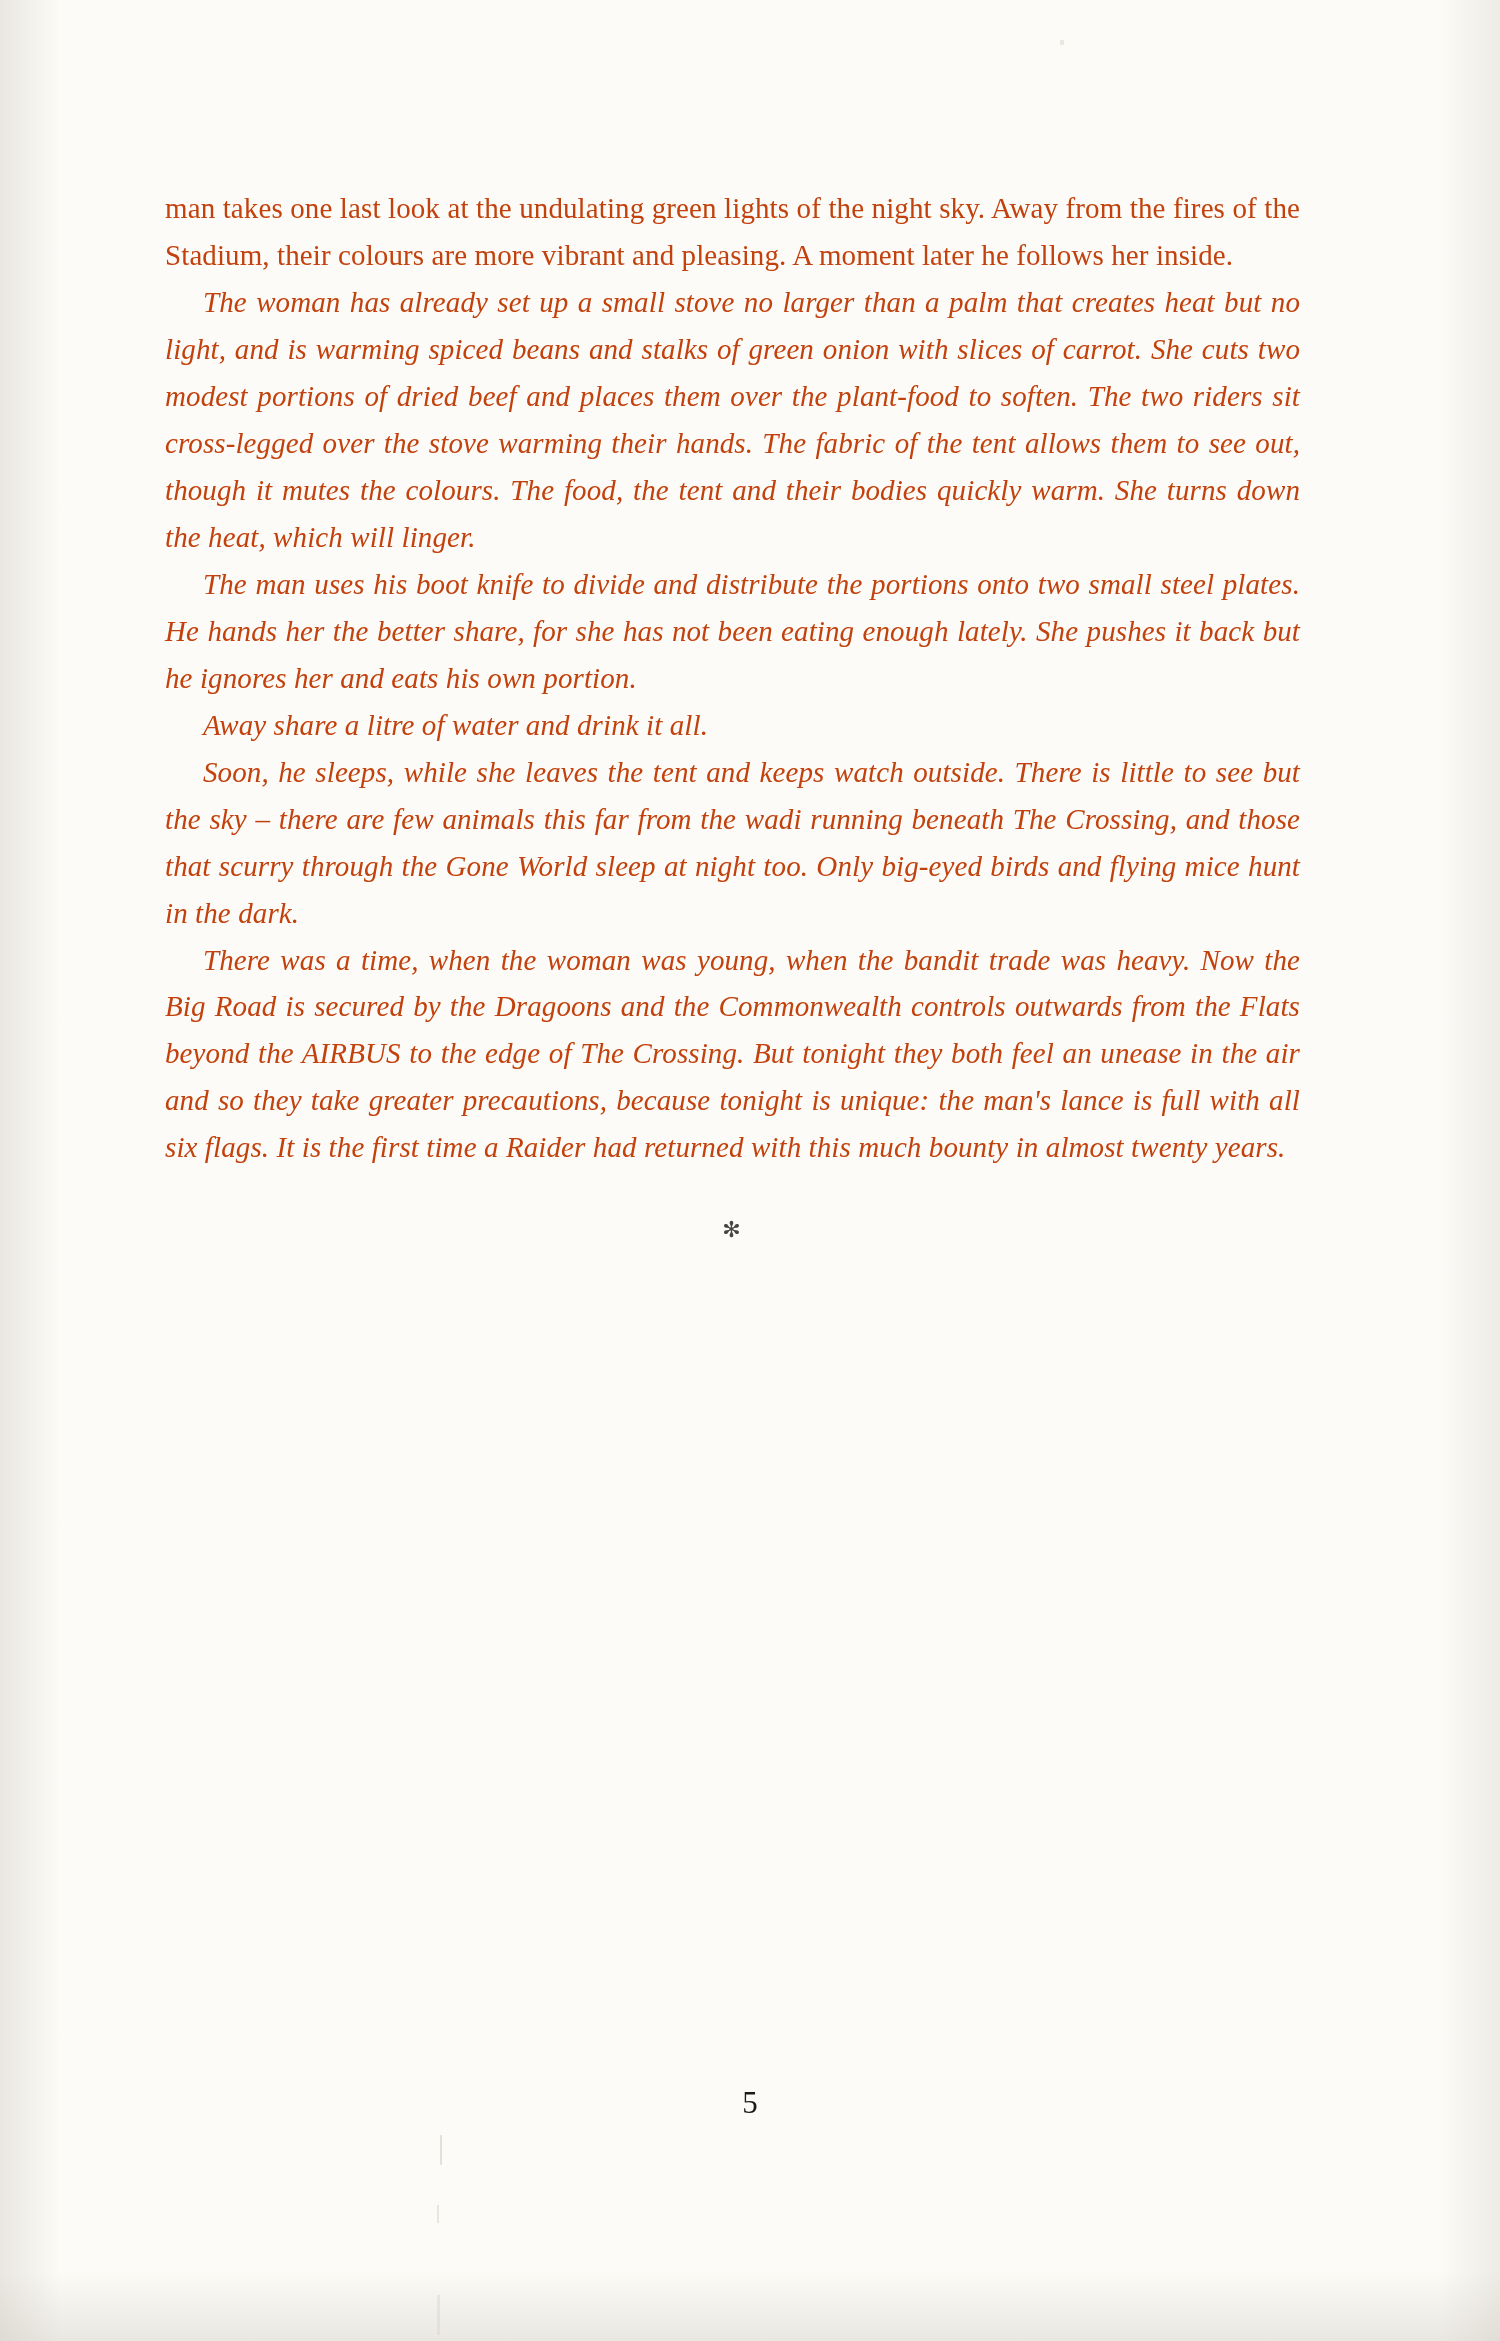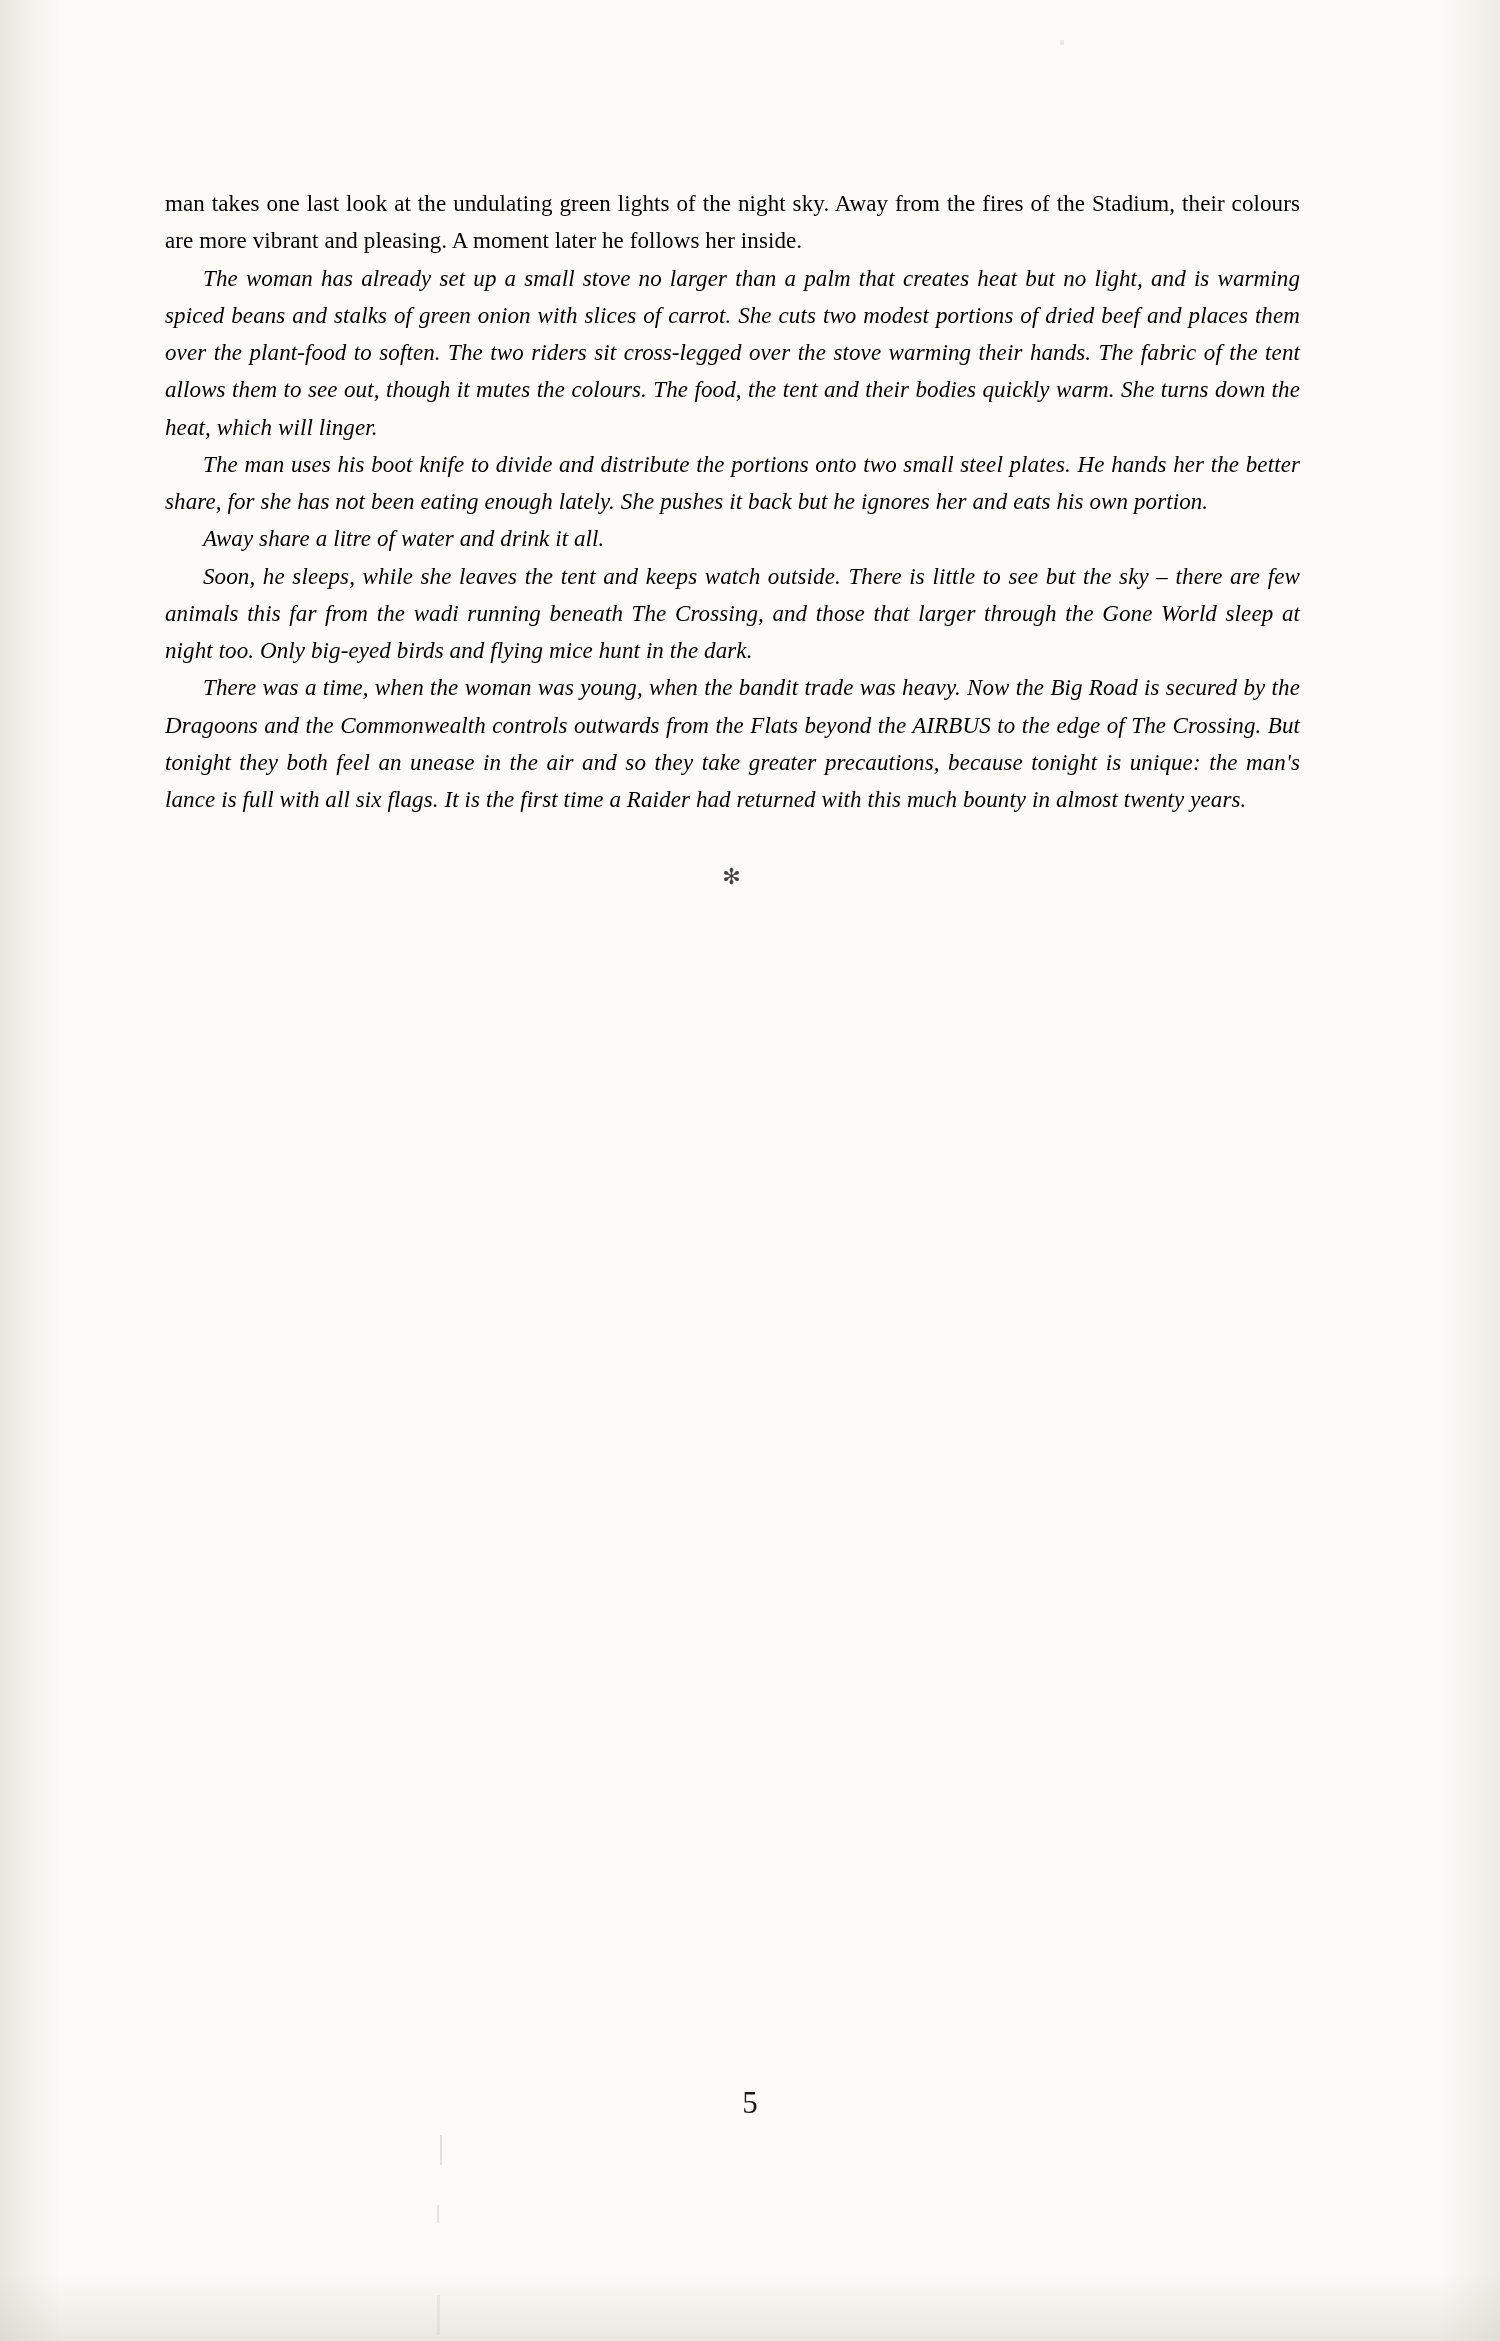--- a/index.html
+++ b/index.html
@@ -24,25 +24,25 @@
   }
 
   .page-inner {
     position: absolute;
     left: 165px;
     top: 185px;
     width: 1135px;
   }
 
   .body-text {
-    font-size: 23px;
+    font-size: 29px;
     line-height: 1.62;
     text-align: justify;
     text-justify: inter-word;
-    color: #000000;
+    color: #c2410c;
     letter-spacing: 0.1px;
   }
 
   .body-text p {
     margin: 0;
     text-indent: 0;
   }
   .body-text p.indent {
     text-indent: 38px;
     font-style: italic;
@@ -105,21 +105,21 @@
   <div class="artifact a2"></div>
   <div class="artifact a3"></div>
   <div class="artifact a4"></div>
 
   <div class="page-inner">
     <div class="body-text">
       <p>man takes one last look at the undulating green lights of the night sky. Away from the fires of the Stadium, their colours are more vibrant and pleasing. A moment later he follows her inside.</p>
       <p class="indent">The woman has already set up a small stove no larger than a palm that creates heat but no light, and is warming spiced beans and stalks of green onion with slices of carrot. She cuts two modest portions of dried beef and places them over the plant-food to soften. The two riders sit cross-legged over the stove warming their hands. The fabric of the tent allows them to see out, though it mutes the colours. The food, the tent and their bodies quickly warm. She turns down the heat, which will linger.</p>
       <p class="indent">The man uses his boot knife to divide and distribute the portions onto two small steel plates. He hands her the better share, for she has not been eating enough lately. She pushes it back but he ignores her and eats his own portion.</p>
       <p class="indent">Away share a litre of water and drink it all.</p>
-      <p class="indent">Soon, he sleeps, while she leaves the tent and keeps watch outside. There is little to see but the sky – there are few animals this far from the wadi running beneath The Crossing, and those that larger through the Gone World sleep at night too. Only big-eyed birds and flying mice hunt in the dark.</p>
+      <p class="indent">Soon, he sleeps, while she leaves the tent and keeps watch outside. There is little to see but the sky – there are few animals this far from the wadi running beneath The Crossing, and those that scurry through the Gone World sleep at night too. Only big-eyed birds and flying mice hunt in the dark.</p>
       <p class="indent">There was a time, when the woman was young, when the bandit trade was heavy. Now the Big Road is secured by the Dragoons and the Commonwealth controls outwards from the Flats beyond the AIRBUS to the edge of The Crossing. But tonight they both feel an unease in the air and so they take greater precautions, because tonight is unique: the man's lance is full with all six flags. It is the first time a Raider had returned with this much bounty in almost twenty years.</p>
     </div>
     <div class="divider">✻</div>
   </div>
 
   <div class="folio">5</div>
 
 </div>
 
 </body></html>

